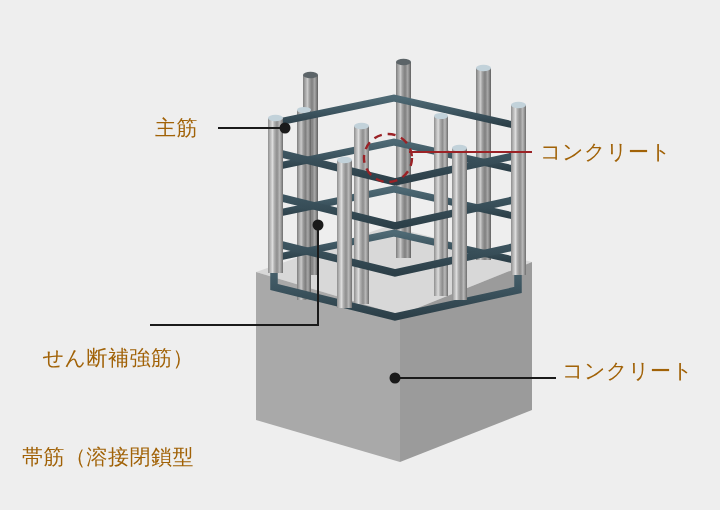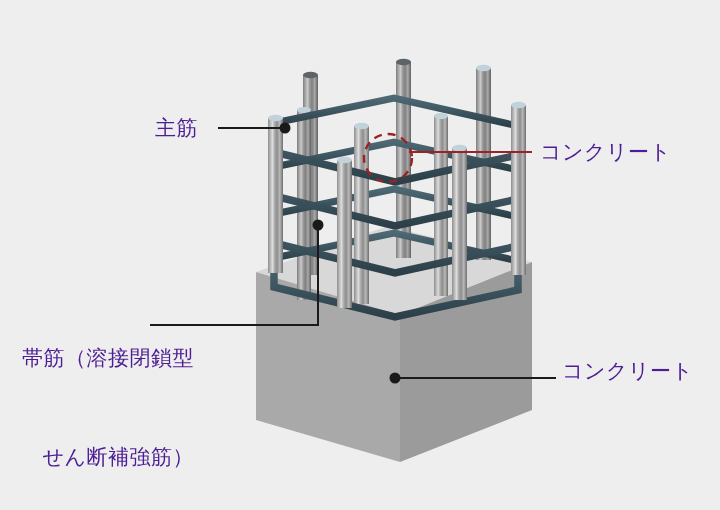--- a/index.html
+++ b/index.html
@@ -5,21 +5,21 @@
   html,body{margin:0;padding:0;}
   body{
     width:720px;height:510px;
     background:#eeeeee;
     font-family:"DejaVu Sans","Liberation Sans",sans-serif;
     overflow:hidden;position:relative;
   }
   #stage{position:absolute;inset:0;width:720px;height:510px;}
   .lbl{
     position:absolute;
-    color:#4c1d95;
+    color:#a16207;
     font-size:21px;
     line-height:30px;
     letter-spacing:0.5px;
     white-space:pre;
     font-family:"DejaVu Sans","Liberation Sans",sans-serif;
   }
   .lbl.right{text-align:left;}
   .lbl.left{text-align:right;}
   #lbl-shukin{left:155px;top:113px;}
   #lbl-weld{left:540px;top:137px;}
@@ -162,17 +162,17 @@
     <line x1="395" y1="378" x2="556" y2="378" stroke="#1a1a1a" stroke-width="2"></line>
     <circle cx="395" cy="378" r="5.5" fill="#1a1a1a"></circle>
   </g>
 </svg>
 
 <div class="lbl left" id="lbl-shukin">主筋</div>
 
 <div class="lbl right" id="lbl-weld">コンクリート</div>
 
 <div id="lbl-hoop" class="lbl left">
+  <div>せん断補強筋）</div>
   <div>帯筋（溶接閉鎖型</div>
-  <div>せん断補強筋）</div>
 </div>
 
 <div class="lbl right" id="lbl-concrete">コンクリート</div>
 
 </body></html>

